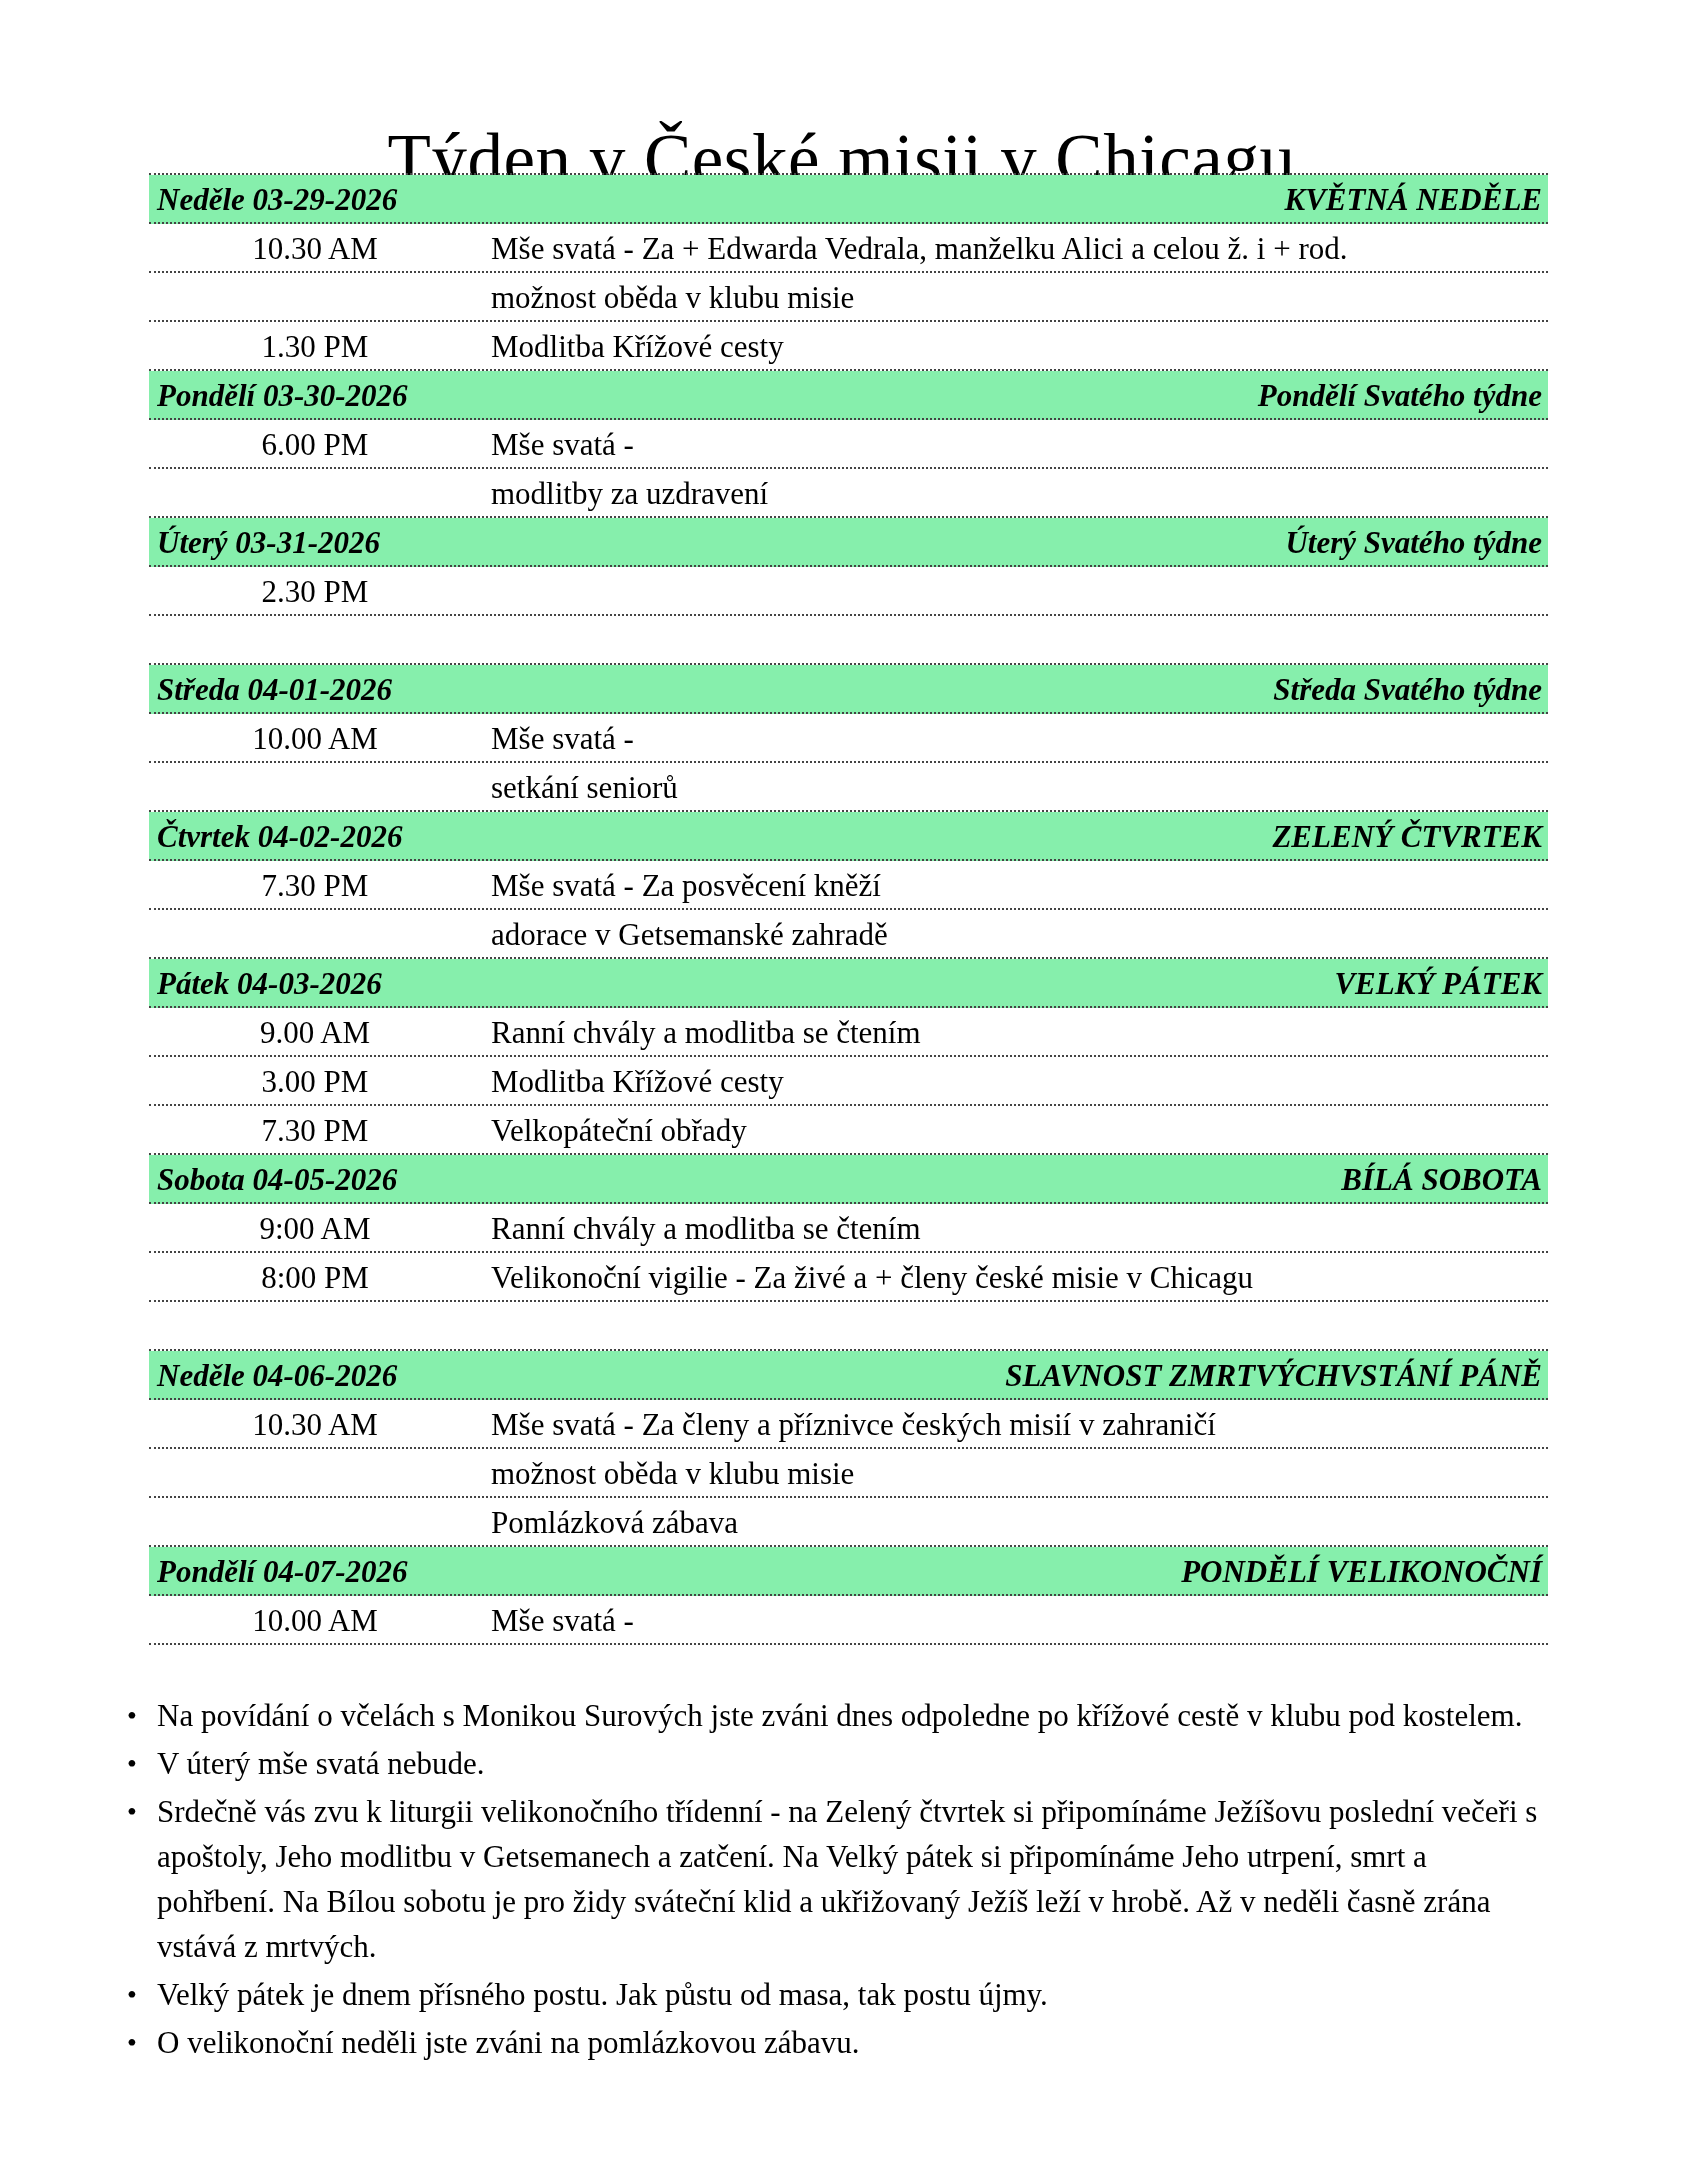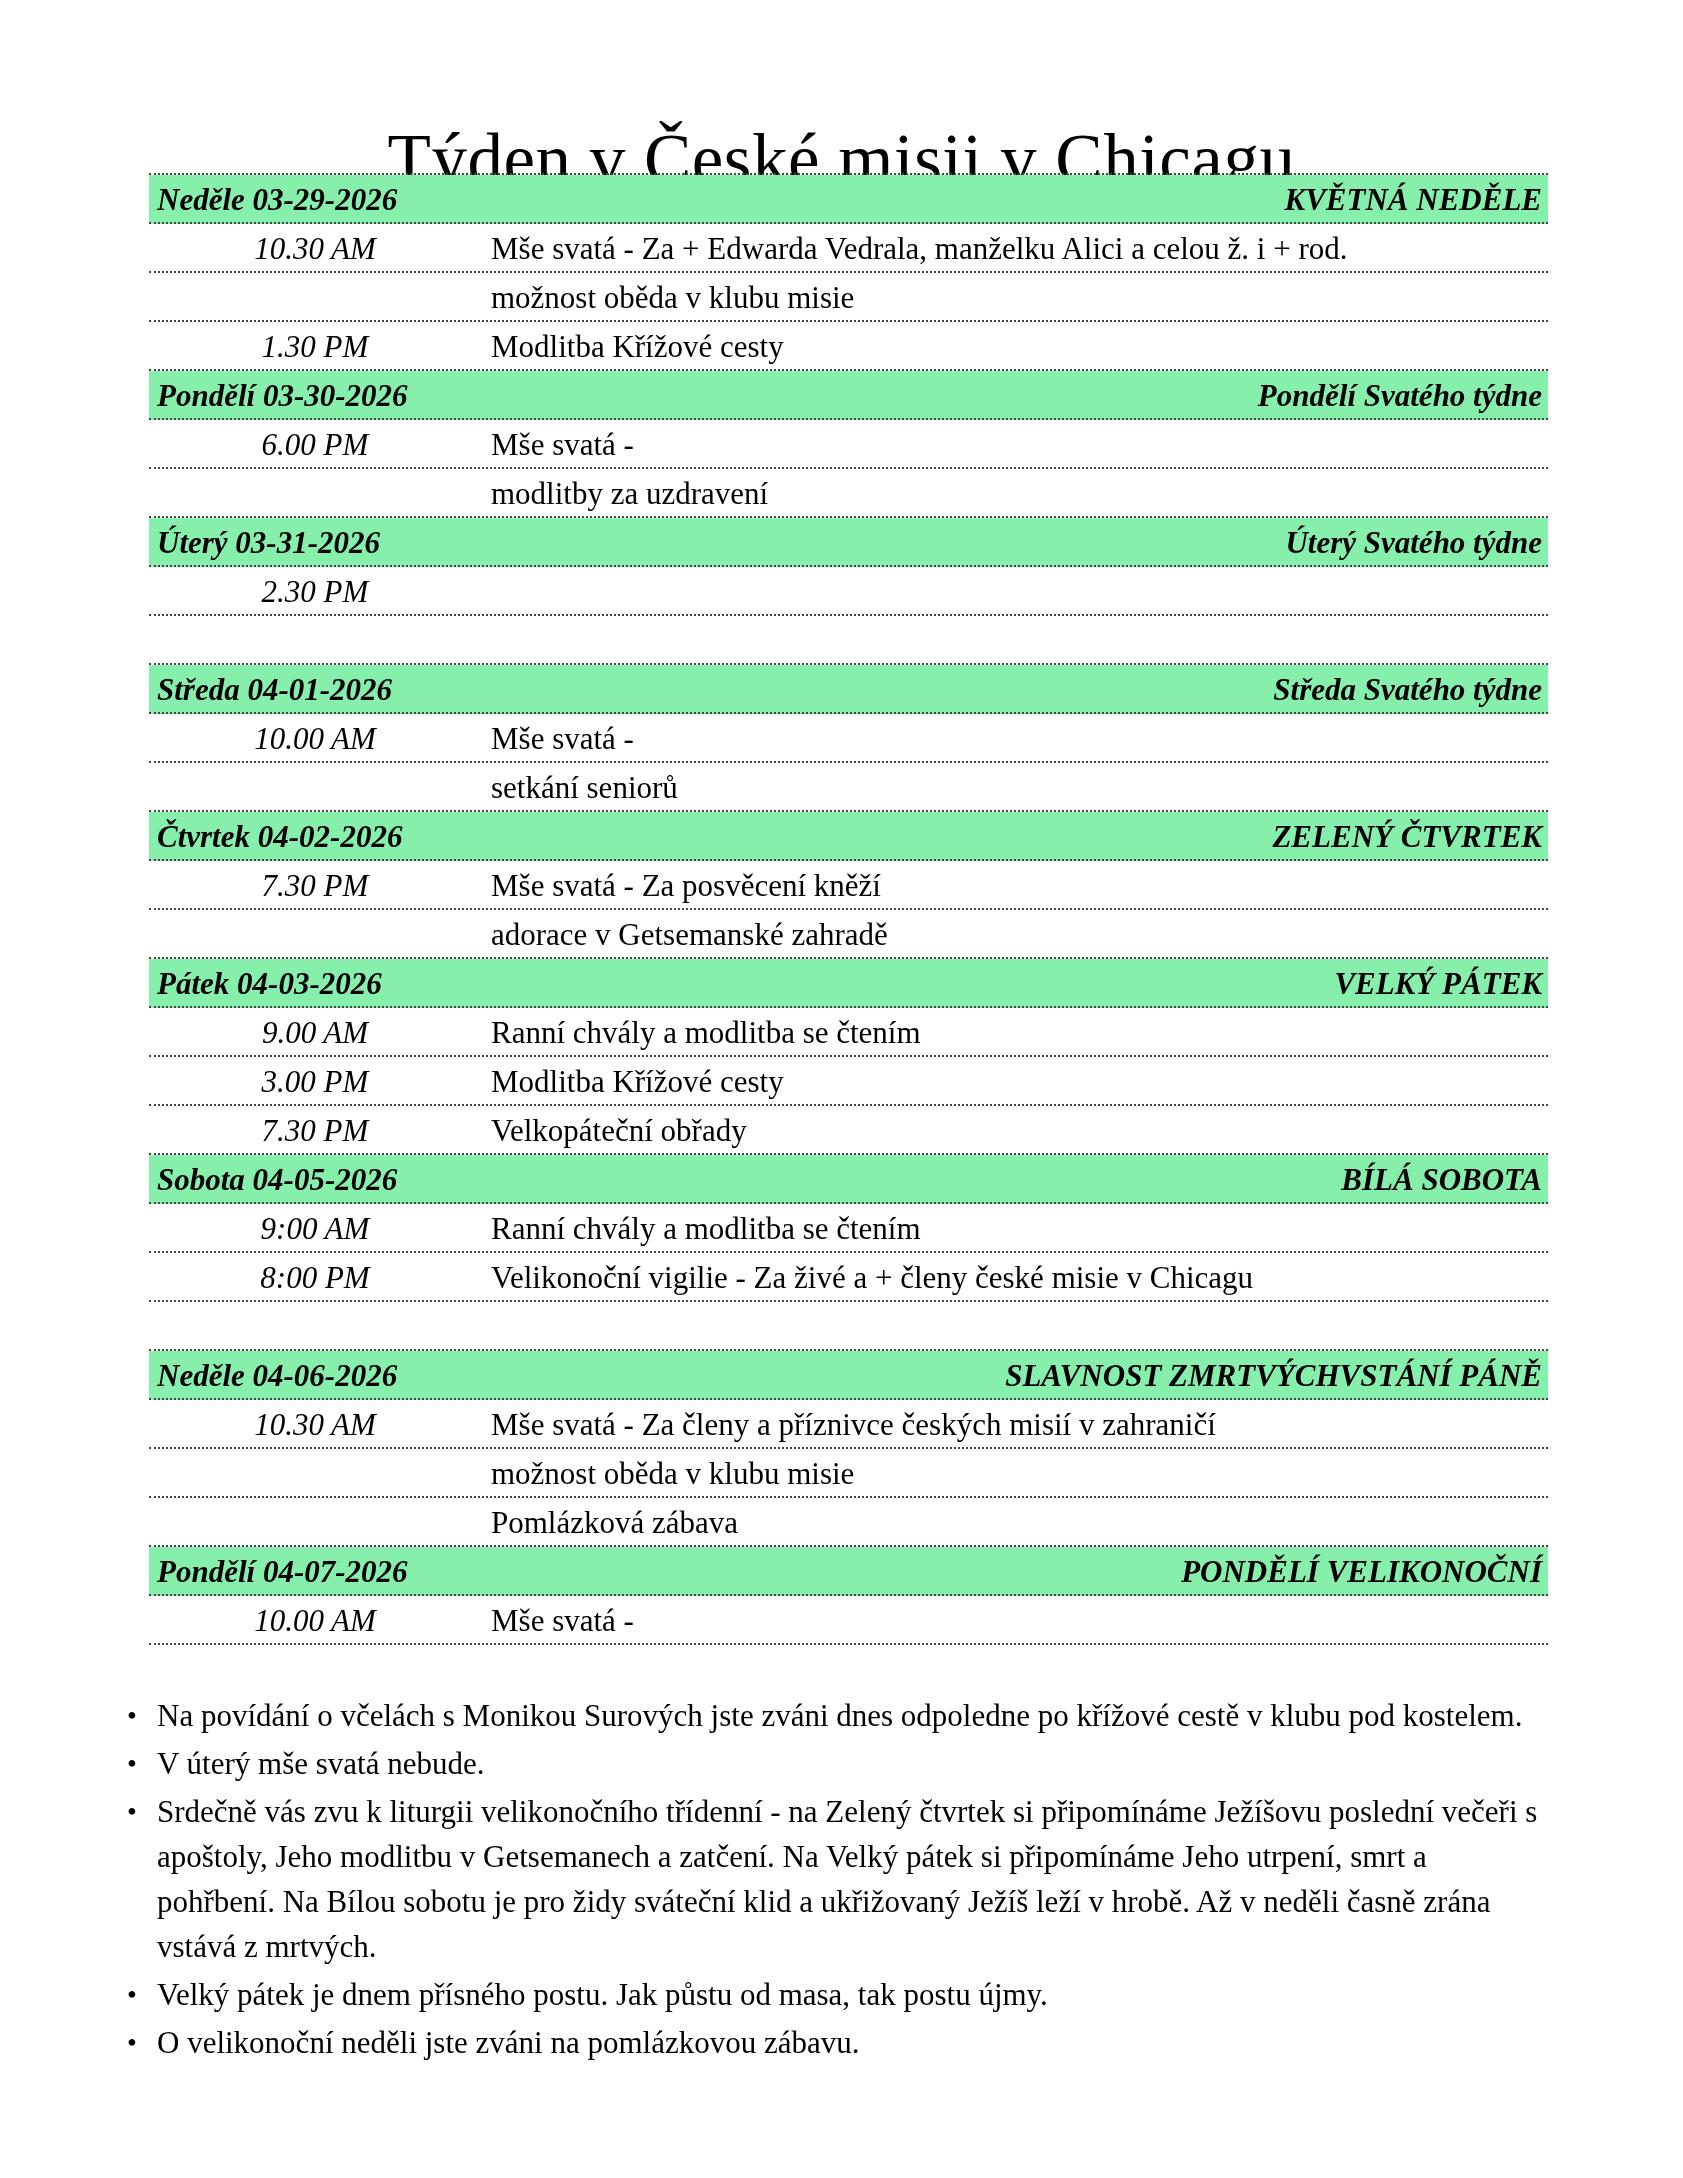--- a/index.html
+++ b/index.html
@@ -7,21 +7,21 @@
          font-family: "Liberation Serif", "DejaVu Serif", serif; color: #000; }
   .title { position: absolute; top: 67px; left: 0; width: 1683px; text-align: center;
            font-size: 71px; line-height: 89px; font-weight: normal; letter-spacing: 0.5px; }
   .schedule { position: absolute; top: 173px; left: 149px; width: 1399px;
               border-top: 2px dotted #444; }
   .row { height: 47px; border-bottom: 2px dotted #444; display: flex; align-items: flex-end;
          box-sizing: content-box; font-size: 31px; line-height: 40px; }
   .row.day { background: #86efac; font-weight: bold; font-style: italic; justify-content: space-between; }
   .row.day .d-left { padding-left: 8px; padding-bottom: 2px; }
   .row.day .d-right { padding-right: 6px; padding-bottom: 2px; }
-  .row .time { width: 332px; text-align: center; padding-bottom: 2px; flex: none; font-style: italic; }
+  .row .time { width: 332px; text-align: center; padding-bottom: 2px; flex: none; }
   .row .desc { padding-left: 10px; padding-bottom: 2px; white-space: nowrap; }
   .notes { position: absolute; top: 1693px; left: 124px; width: 1426px; margin: 0; padding: 0;
            list-style: none; font-size: 31px; line-height: 45px; }
   .notes li { position: relative; padding-left: 33px; margin-bottom: 3px; }
   .notes li .bullet { position: absolute; left: 3px; top: 0; font-size: 28px; }
 </style>
 </head>
 <body>
 
 <h1 class="title">Týden v České misii v Chicagu</h1>

